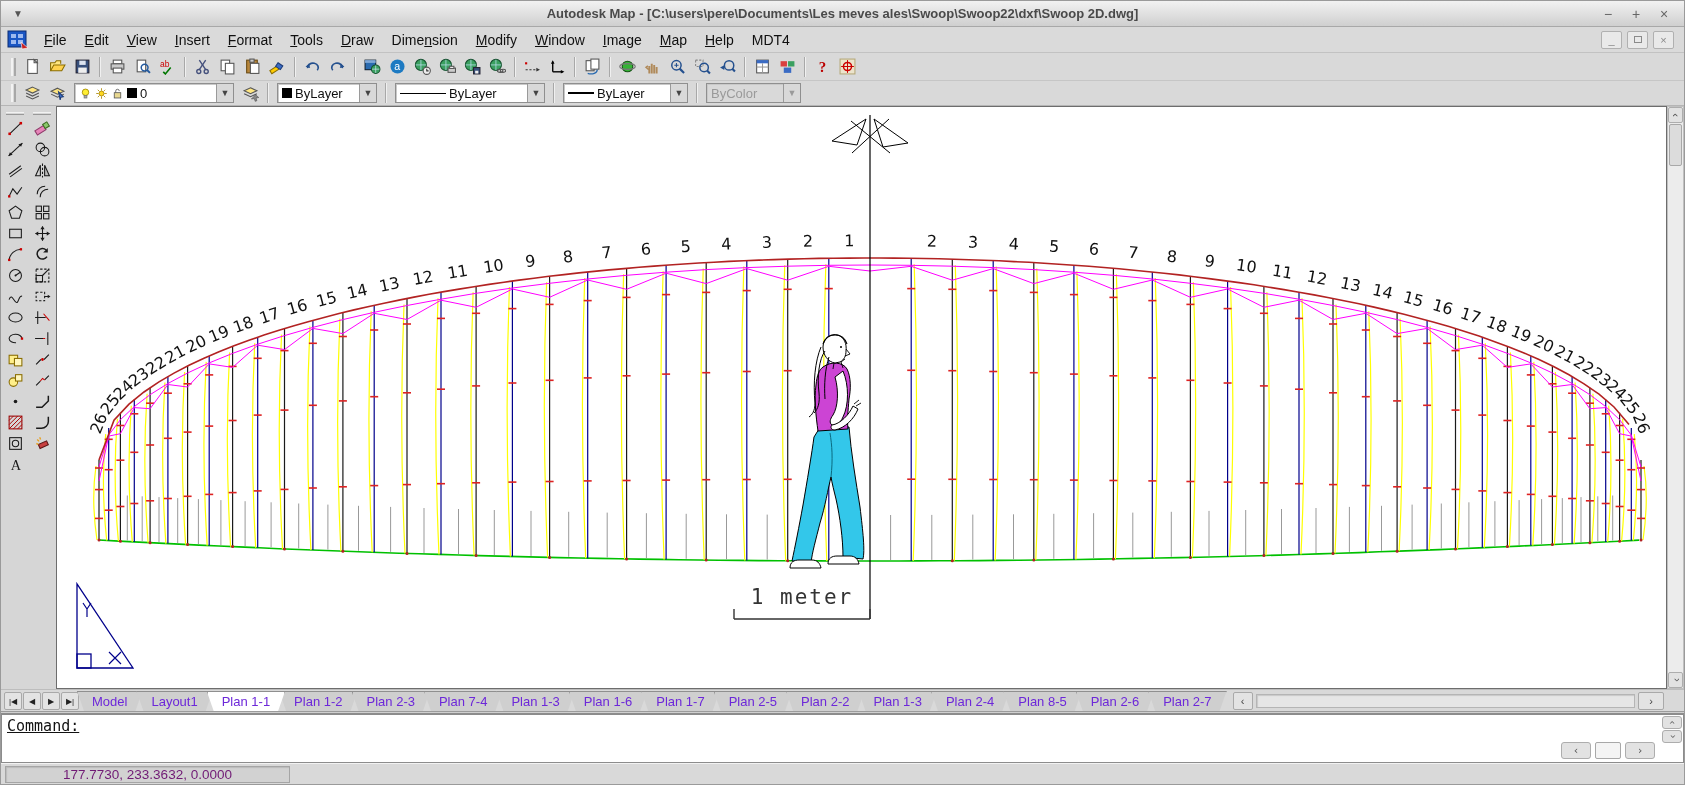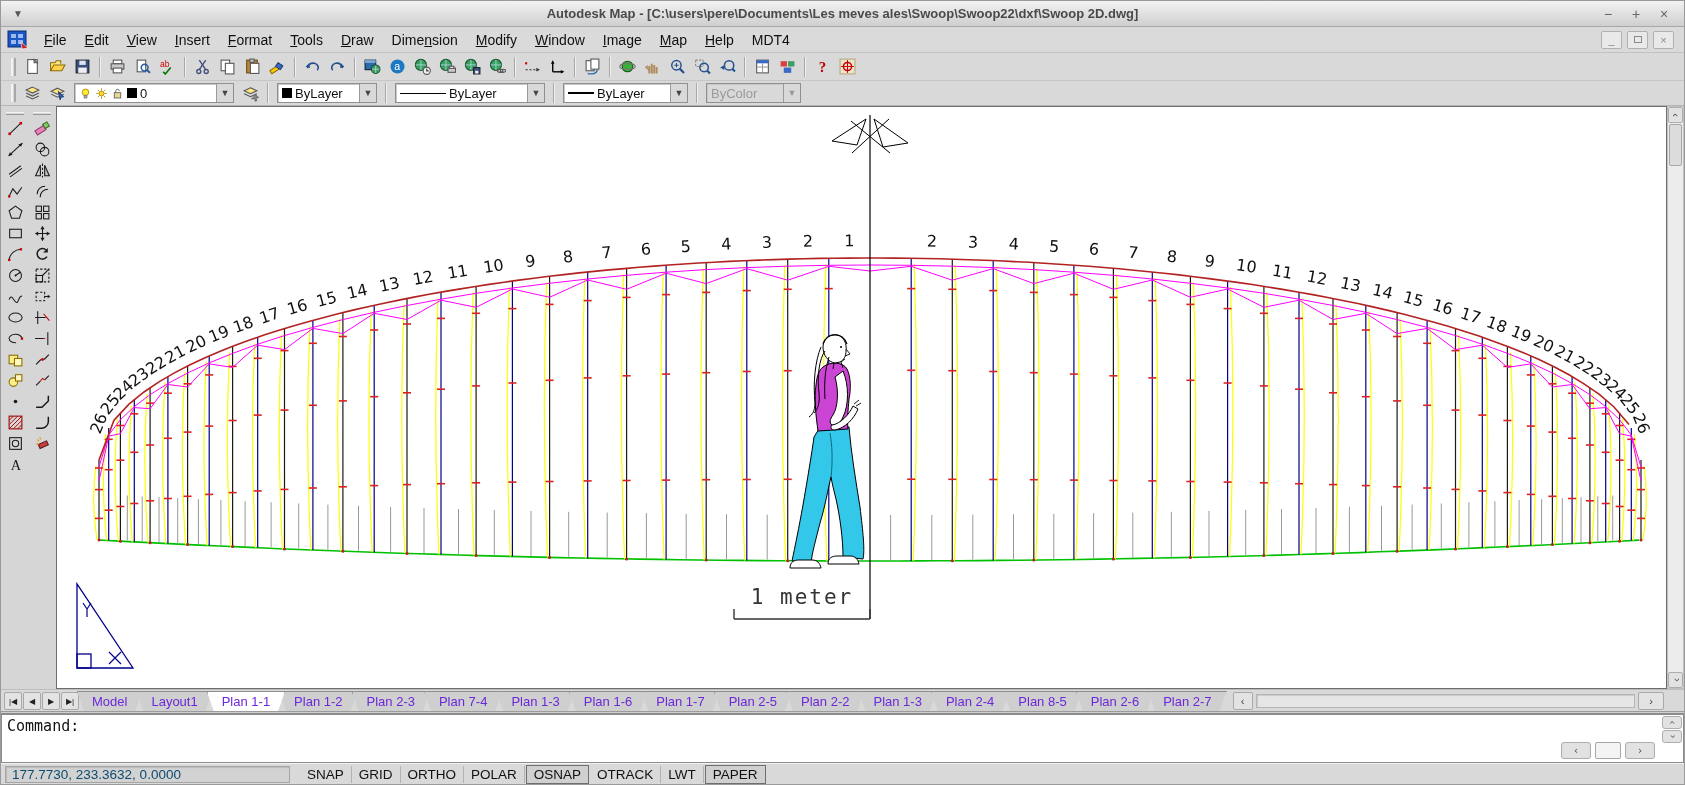--- a/index.html
+++ b/index.html
@@ -67,30 +67,30 @@
   .tab { height:20px; padding:2px 14px 0; background:#cfcfcf; border:1px solid #8f8f8f; border-bottom:none; font-size:13px; color:#6d28d9; clip-path:polygon(0 0, 100% 0, calc(100% - 7px) 100%, 7px 100%); margin-left:-6px; white-space:nowrap; }
   .tab.active { background:#fff; font-weight:normal; z-index:3; position:relative; }
   .tab-scroll-left { width:20px; height:18px; margin:0 3px 1px 6px; background:#e3e3e3; border:1px solid #a9a9a9; border-radius:2px; font-size:11px; color:#444; display:flex; align-items:center; justify-content:center; }
   .hscroll-track { flex:1; height:14px; margin:0 3px 3px 0; background:#e6e6e6; border:1px solid #b5b5b5; box-shadow:inset 1px 1px 1px #c8c8c8; }
   .tab-scroll-right { width:26px; height:18px; margin:0 20px 1px 0; background:#e3e3e3; border:1px solid #a9a9a9; border-radius:2px; font-size:11px; color:#444; display:flex; align-items:center; justify-content:center; }
 
   
   .cmd-gutter { height:3px; flex:0 0 3px; background:#cfcfcf; border-top:1px solid #9b9b9b; border-bottom:1px solid #8c8c8c; }
   .cmdwin { height:49px; flex:0 0 49px; background:#fff; border:1px solid #8c8c8c; position:relative; font-family:"DejaVu Sans Mono", monospace; font-size:15px; }
   .cmdline { height:23px; line-height:23px; padding-left:5px; border-bottom:1px solid #d8d8d8; white-space:pre; }
-  .cmdline.prompt { border-bottom:none; }
+  .cmdline.prompt { border-bottom:none;text-decoration:underline; }
   .cmd-vrail { position:absolute; right:1px; top:1px; width:20px; display:flex; flex-direction:column; gap:1px; }
   .cmd-vrail .sbtn { height:13px; border-radius:3px; font-size:10px; }
   .cmd-hscroll { position:absolute; right:28px; bottom:3px; display:flex; gap:4px; align-items:center; }
   .cmd-hscroll .sbtn { width:30px; height:17px; border-radius:3px; }
   .cmd-hscroll .hthumb { width:26px; height:17px; background:#f4f4f4; border:1px solid #a8a8a8; border-radius:2px; }
 
   
   .statusbar { height:21px; flex:0 0 21px; background:#d9d9d9; border-top:1px solid #f2f2f2; display:flex; align-items:center; font-size:13.5px; }
-  .coords { width:285px; height:17px; margin-left:4px; padding:0 6px; background:#d2d2d2; border:1px solid #a5a5a5; box-shadow:inset 1px 1px 1px #bbb; line-height:16px; color:#0c4a6e; }
+  .coords { width:285px; height:17px; margin-left:4px; padding:0 6px; background:#d2d2d2; border:1px solid #a5a5a5; box-shadow:inset 1px 1px 1px #bbb; line-height:16px; color:#701a75;text-align:center; }
   .toggles { display:flex; margin-left:10px; height:19px; align-items:center; }
   .toggle { padding:1px 7px; border-right:1px solid #b2b2b2; color:#111; }
   .toggle.pressed { border:1px solid #6e6e6e; background:#d0d0d0; margin:0 1px; }
 </style>
 </head>
 <body>
 
 <div class="app">
 
   <div class="titlebar">
@@ -1264,25 +1264,15 @@
     </div>
     <div class="cmd-hscroll">
       <div class="sbtn">‹</div>
       <div class="hthumb"></div>
       <div class="sbtn">›</div>
     </div>
   </div>
 
   <div class="statusbar">
     <div class="coords">177.7730, 233.3632, 0.0000</div>
-    <div class="toggles" id="status-toggles">
-        <div class="toggle">SNAP</div>
-        <div class="toggle">GRID</div>
-        <div class="toggle">ORTHO</div>
-        <div class="toggle">POLAR</div>
-        <div class="toggle pressed">OSNAP</div>
-        <div class="toggle">OTRACK</div>
-        <div class="toggle">LWT</div>
-        <div class="toggle pressed">PAPER</div>
-      </div>
   </div>
 
 </div>
 
 </body></html>

